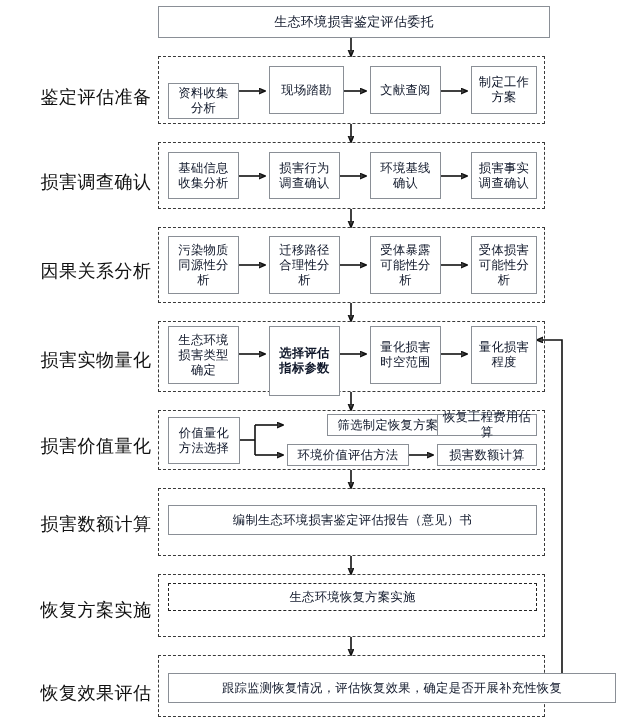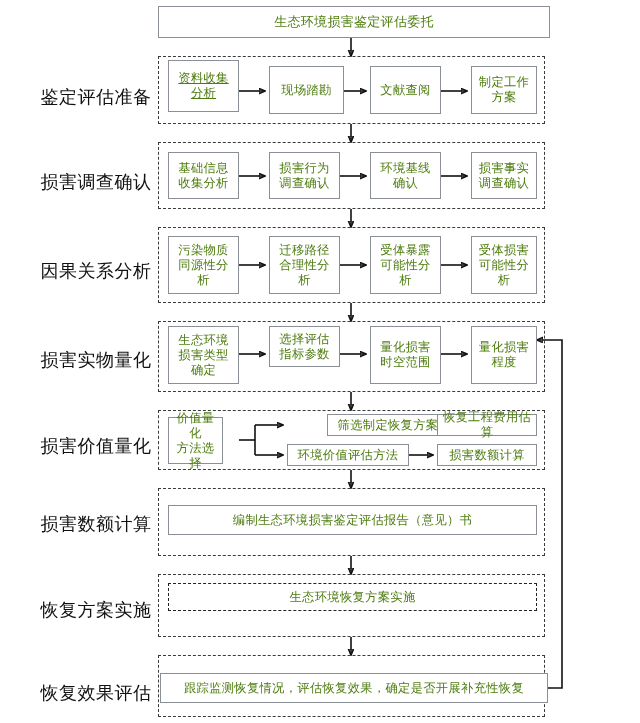--- a/index.html
+++ b/index.html
@@ -22,21 +22,21 @@
     position:absolute;border:1.4px dashed #3a3a3a;
     box-sizing:border-box;background:transparent;
   }
 
   
   .box{
     position:absolute;box-sizing:border-box;
     border:1.2px solid #8a8f96;background:#ffffff;
     display:flex;align-items:center;justify-content:center;
     text-align:center;font-size:12.3px;line-height:1.22;
-    color:#4d7c0f;letter-spacing:.3px;padding:1px 2px;
+    color:#0f172a;letter-spacing:.3px;padding:1px 2px;
   }
   .box.dashed{border:1.4px dashed #222;}
   .box.title-box{font-size:13px;}
   .box span{display:block;}
 
   
   svg#wires{position:absolute;left:0;top:0;width:640px;height:723px;pointer-events:none;}
   svg#wires line, svg#wires path{stroke:#111;stroke-width:1.6;fill:none;}
 </style>
 </head>
@@ -92,21 +92,21 @@
 
     <path d="M541,688 L562,688 L562,340 L537,340" marker-end="url(#ah)"></path>
   </svg>
 
   <div class="box title-box" style="left:158px;top:6px;width:392px;height:32px;">
     <span>生态环境损害鉴定评估委托</span>
   </div>
 
   <div class="stage-label" style="top:85px;">鉴定评估准备</div>
   <div class="group" style="left:158px;top:56px;width:387px;height:68px;"></div>
-  <div class="box" style="left:168px;top:60px;width:71px;height:52px;text-decoration:underline;">
+  <div class="box" style="left:168px;top:83px;width:71px;height:36px;">
       <span>资料收集<br>分析</span>
     </div>
   <div class="box" style="left:269px;top:66px;width:75px;height:48px;">
       <span>现场踏勘</span>
     </div>
   <div class="box" style="left:370px;top:66px;width:71px;height:48px;">
       <span>文献查阅</span>
     </div>
   <div class="box" style="left:471px;top:66px;width:66px;height:48px;">
       <span>制定工作<br>方案</span>
@@ -140,33 +140,33 @@
     </div>
   <div class="box" style="left:471px;top:236px;width:66px;height:58px;">
       <span>受体损害<br>可能性分<br>析</span>
     </div>
 
   <div class="stage-label" style="top:348px;">损害实物量化</div>
   <div class="group" style="left:158px;top:321px;width:387px;height:71px;"></div>
   <div class="box" style="left:168px;top:326px;width:71px;height:58px;">
       <span>生态环境<br>损害类型<br>确定</span>
     </div>
-  <div class="box" style="left:269px;top:326px;width:71px;height:41px;">
+  <div class="box" style="left:269px;top:326px;width:71px;height:70px;font-weight:bold;">
       <span>选择评估<br>指标参数</span>
     </div>
   <div class="box" style="left:370px;top:326px;width:71px;height:58px;">
       <span>量化损害<br>时空范围</span>
     </div>
   <div class="box" style="left:471px;top:326px;width:66px;height:58px;">
       <span>量化损害<br>程度</span>
     </div>
 
   <div class="stage-label" style="top:434px;">损害价值量化</div>
   <div class="group" style="left:158px;top:410px;width:387px;height:60px;"></div>
-  <div class="box" style="left:168px;top:417px;width:55px;height:47px;">
+  <div class="box" style="left:168px;top:417px;width:72px;height:47px;">
       <span>价值量化<br>方法选择</span>
     </div>
   <div class="box" style="left:287px;top:414px;width:122px;height:22px;margin-left:40px;">
       <span>筛选制定恢复方案</span>
     </div>
   <div class="box" style="left:437px;top:414px;width:100px;height:22px;">
       <span>恢复工程费用估算</span>
     </div>
   <div class="box" style="left:287px;top:444px;width:122px;height:22px;">
       <span>环境价值评估方法</span>
@@ -182,17 +182,17 @@
     </div>
 
   <div class="stage-label" style="top:598px;">恢复方案实施</div>
   <div class="group" style="left:158px;top:574px;width:387px;height:63px;"></div>
   <div class="box dashed" style="left:168px;top:583px;width:369px;height:28px;">
       <span>生态环境恢复方案实施</span>
     </div>
 
   <div class="stage-label" style="top:681px;">恢复效果评估</div>
   <div class="group" style="left:158px;top:655px;width:387px;height:62px;"></div>
-  <div class="box" style="left:160px;top:673px;width:388px;height:30px;">
+  <div class="box" style="left:168px;top:673px;width:448px;height:30px;">
       <span>跟踪监测恢复情况，评估恢复效果，确定是否开展补充性恢复</span>
     </div>
 
 </div>
 
 </body></html>

